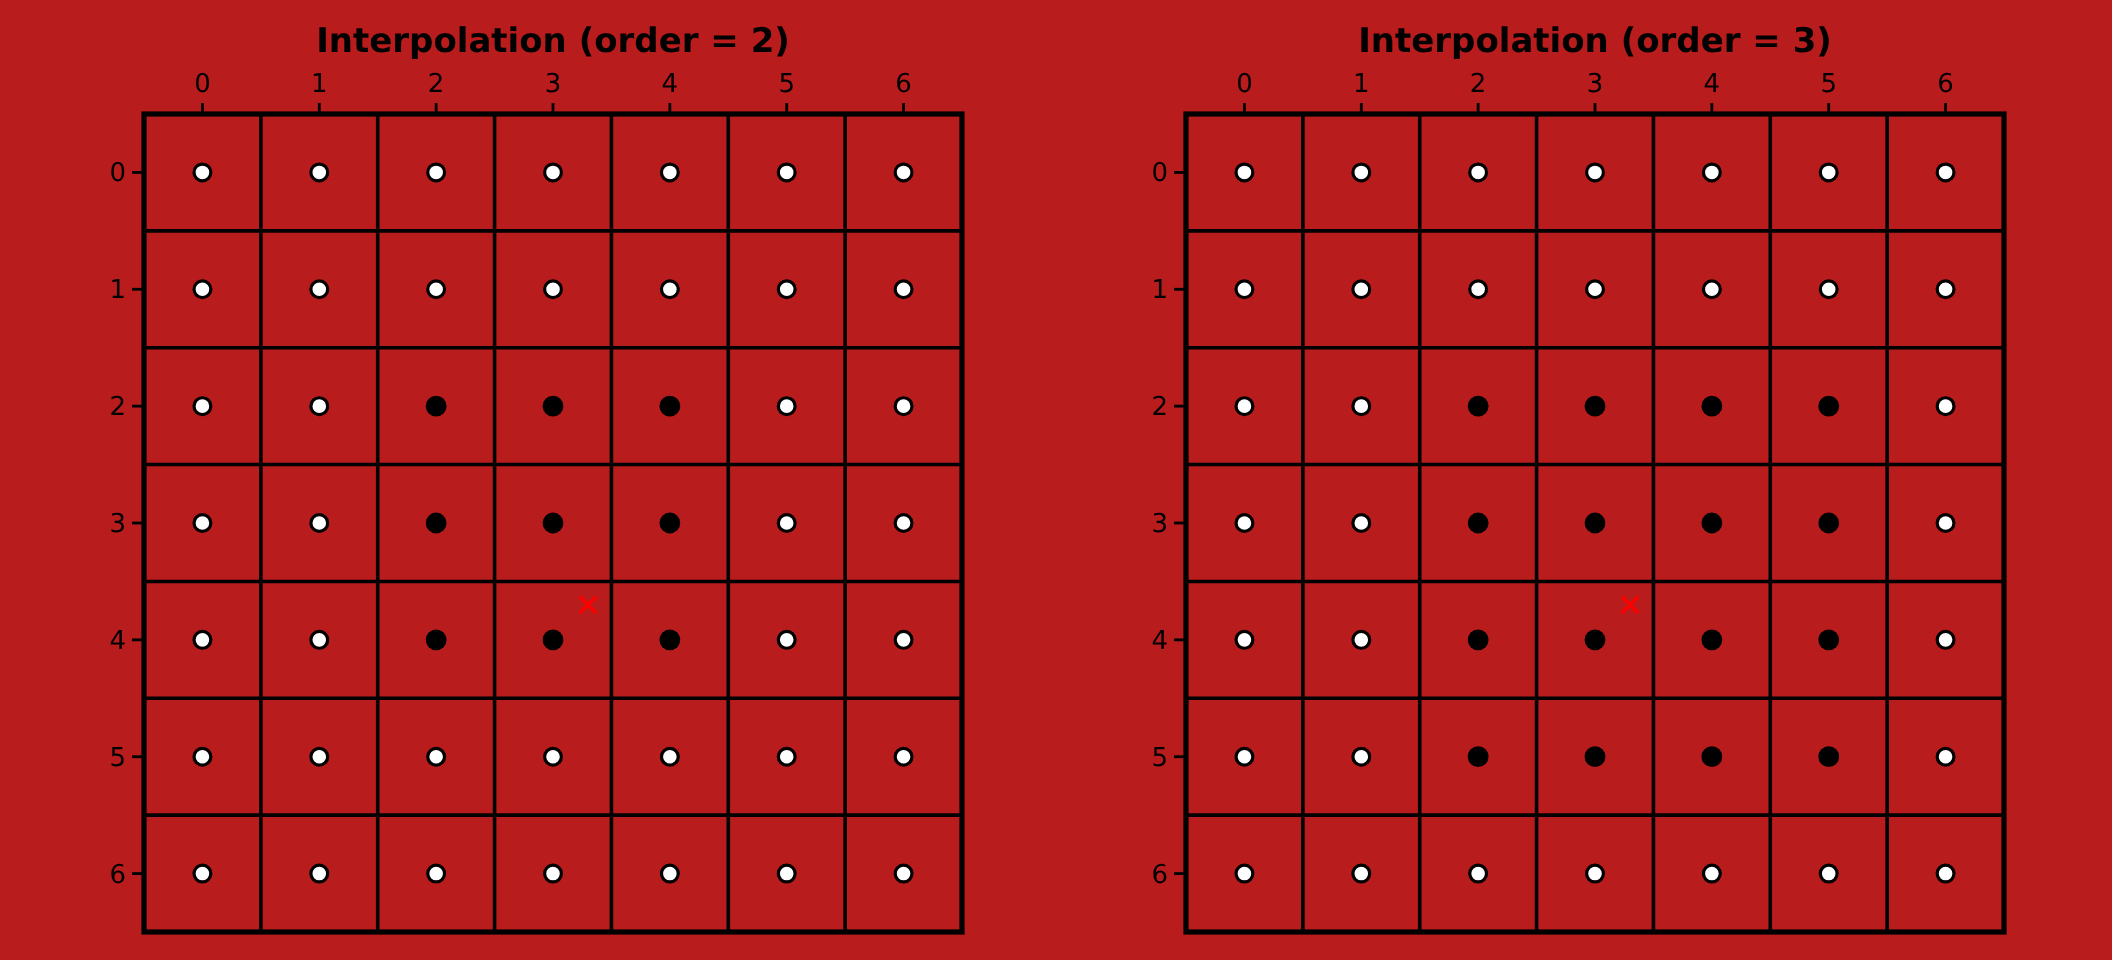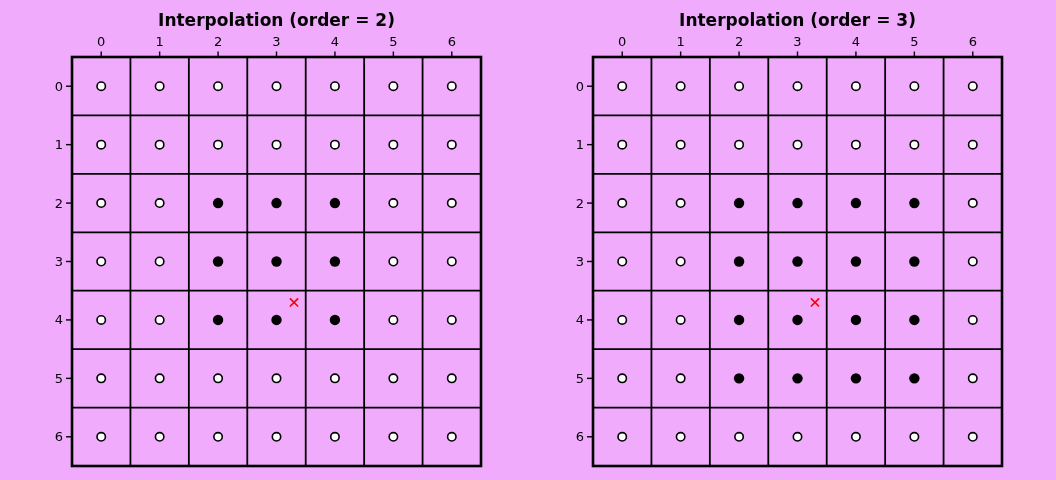--- a/index.html
+++ b/index.html
@@ -5,21 +5,21 @@
   html, body {
     margin: 0;
     padding: 0;
     background: #ffffff;
     font-family: "DejaVu Sans", "Liberation Sans", sans-serif;
   }
   .figure {
     position: relative;
     width: 1056px;
     height: 480px;
-    background: #f0abfc;
+    background: #b91c1c;
     overflow: hidden;
   }
   .panel-svg {
     position: absolute;
     top: 0;
   }
   .panel-svg.left  { left: 0; }
   .panel-svg.right { left: 528px; }
   text.chart-title {
     font-family: "DejaVu Sans", "Liberation Sans", sans-serif;

